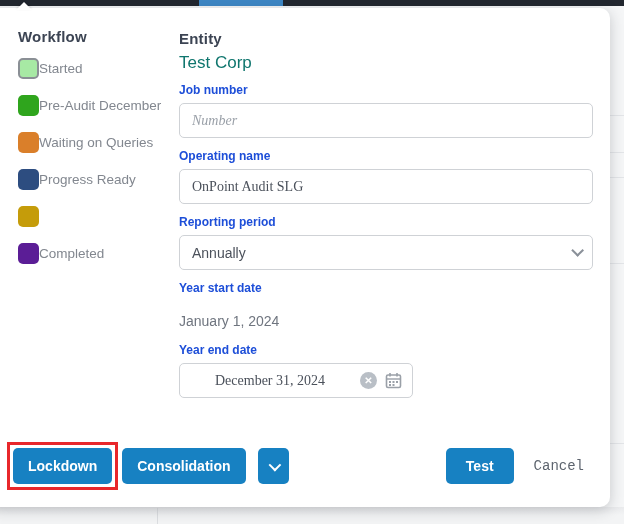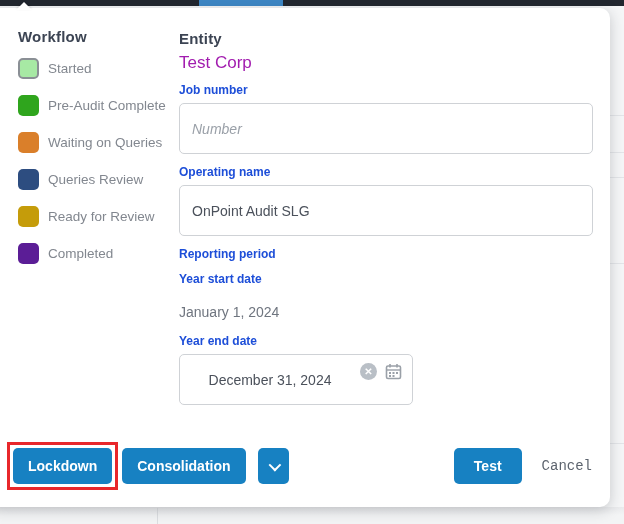--- a/index.html
+++ b/index.html
@@ -26,51 +26,51 @@
     position:absolute; top:8px; left:-12px; width:622px; height:499px;
     background:#ffffff; border-radius:10px; z-index:2;
     box-shadow:0 3px 14px rgba(30,35,45,.22);
   }
   
   .left-col { position:absolute; left:30px; top:20px; width:160px; }
   .col-heading { font-size:15px; font-weight:700; color:#3c4453; letter-spacing:.2px; }
   .left-col .col-heading { margin-bottom:13px; }
   .legend-row { display:flex; align-items:center; height:21px; margin-bottom:16px; }
   .swatch { width:21px; height:21px; border-radius:5px; flex:0 0 21px; }
-  .legend-label { margin-left:9px; font-size:13.5px; color:#82878f; white-space:nowrap; }
+  .legend-label { font-size:13.5px; color:#82878f; white-space:nowrap; }
   
   .right-col { position:absolute; left:191px; top:22px; width:414px; }
-  .entity-link { font-size:17px; color:#a21caf; margin:6px 0 10px; cursor:pointer; width:fit-content; }
+  .entity-link { font-size:17px; color:#0f766e; margin:6px 0 10px; cursor:pointer; width:fit-content; }
   .field-label { font-size:12px; font-weight:700; color:#1d4ed8; margin-bottom:6px; }
   .field { margin-bottom:11px; }
   .text-input {
-    width:100%; height:51px; border:1px solid #cfd2d6; border-radius:5px;
+    width:100%; height:35px; border:1px solid #cfd2d6; border-radius:5px;
     padding:0 12px; font-size:14px; color:#4b515b; background:#fff; outline:none;
-    font-family:Liberation Sans, sans-serif;
+    font-family:Liberation Serif, serif;
   }
   .text-input::placeholder { font-style:italic; color:#9aa0a8; }
   .select-box {
     width:100%; height:35px; border:1px solid #cfd2d6; border-radius:5px;
     display:flex; align-items:center; padding:0 12px; font-size:14px; color:#4b515b;
     cursor:pointer; background:#fff; justify-content:space-between;
   }
   .chev { width:9px; height:9px; border-right:2px solid #8a9099; border-bottom:2px solid #8a9099;
           transform:rotate(45deg) translateY(-3px); }
   .static-value { font-size:14px; color:#6f757f; margin-top:18px; }
   .date-wrap { position:relative; width:234px; }
   .date-input { padding-right:64px;text-align:center; }
   .clear-btn {
     position:absolute; right:36px; top:9px; width:17px; height:17px; border-radius:50%;
     background:#b9bfc6; color:#fff; font-size:10px; line-height:17px; text-align:center;
     cursor:pointer; border:none; font-weight:700;
   }
   .cal-btn { position:absolute; right:11px; top:9px; width:17px; height:17px; cursor:pointer;
              background:none; border:none; padding:0; }
   
-  .footer { position:absolute; left:19px; right:18px; bottom:16px; height:50px;
+  .footer { position:absolute; left:19px; right:26px; bottom:16px; height:50px;
             display:flex; align-items:center; justify-content:space-between; }
   .footer-left, .footer-right { display:flex; align-items:center; }
   .btn {
     height:36px; border:none; border-radius:5px; background:#1781c2; color:#fff;
     font-size:14px; font-weight:700; padding:0 15px; cursor:pointer;
     font-family:"Liberation Sans","DejaVu Sans",sans-serif;
   }
   .highlight-box { border:3px solid #e8272b; padding:3px; margin-right:4px; }
   .btn-consolidation { margin-left:0; }
   .btn-caret { width:31px; margin-left:12px; display:flex; align-items:center; justify-content:center; padding:0; }
@@ -97,33 +97,32 @@
 
   <div class="left-col">
     <div class="col-heading">Workflow</div>
     <div id="legend-list">
         <div class="legend-row">
           <span class="swatch" style="background: rgb(167, 233, 164); border: 2px solid rgb(138, 143, 149);"></span>
           <span class="legend-label">Started</span>
         </div>
         <div class="legend-row">
           <span class="swatch" style="background: rgb(47, 165, 29);"></span>
-          <span class="legend-label">Pre-Audit Complete</span>
+          <span class="legend-label">Pre-Audit December</span>
         </div>
         <div class="legend-row">
           <span class="swatch" style="background: rgb(218, 127, 42);"></span>
           <span class="legend-label">Waiting on Queries</span>
         </div>
         <div class="legend-row">
           <span class="swatch" style="background: rgb(45, 77, 128);"></span>
-          <span class="legend-label">Queries Review</span>
+          <span class="legend-label">Progress Ready</span>
         </div>
         <div class="legend-row">
           <span class="swatch" style="background: rgb(197, 156, 10);"></span>
-          <span class="legend-label">Ready for Review</span>
         </div>
         <div class="legend-row">
           <span class="swatch" style="background: rgb(91, 29, 150);"></span>
           <span class="legend-label">Completed</span>
         </div>
       </div>
   </div>
 
   <div class="right-col">
     <div class="col-heading">Entity</div>
@@ -134,20 +133,24 @@
       <input class="text-input" type="text" placeholder="Number" style="">
     </div>
 
     <div class="field">
       <div class="field-label">Operating name</div>
       <input class="text-input" type="text" value="OnPoint Audit SLG" style="">
     </div>
 
     <div class="field">
       <div class="field-label">Reporting period</div>
+      <div class="select-box">
+        <span>Annually</span>
+        <span class="chev"></span>
+      </div>
     </div>
 
     <div class="field" style="margin-bottom:14px;">
       <div class="field-label" style="margin-bottom:2px">Year start date</div>
       <div class="static-value">January 1, 2024</div>
     </div>
 
     <div class="field">
       <div class="field-label">Year end date</div>
       <div class="date-wrap">

